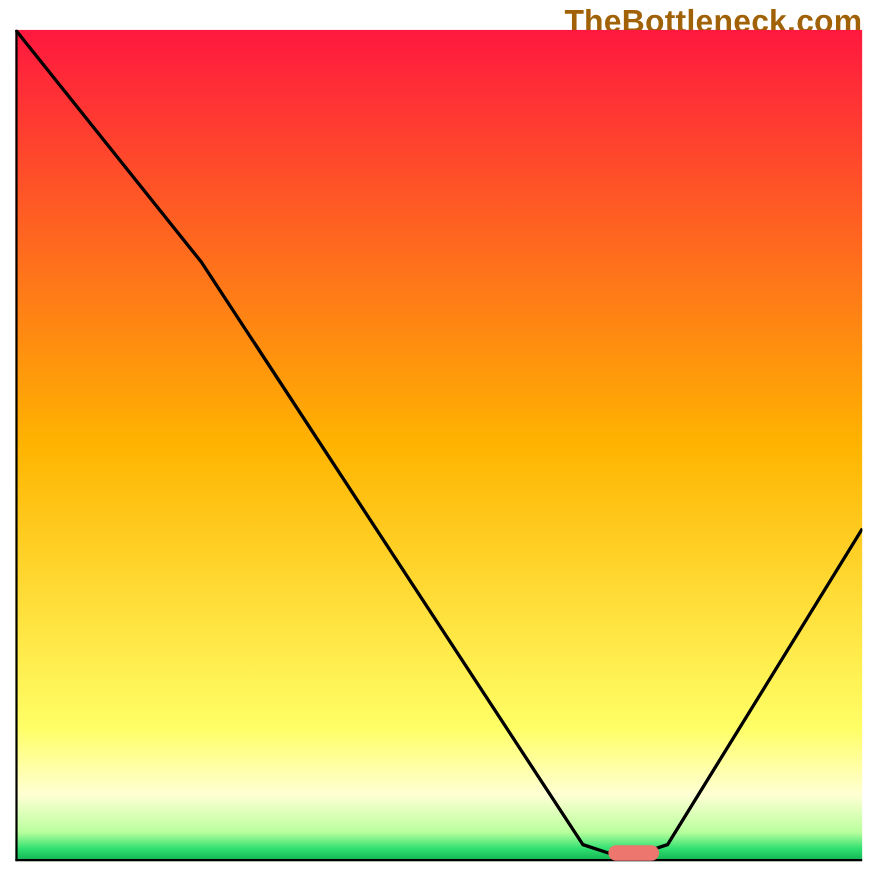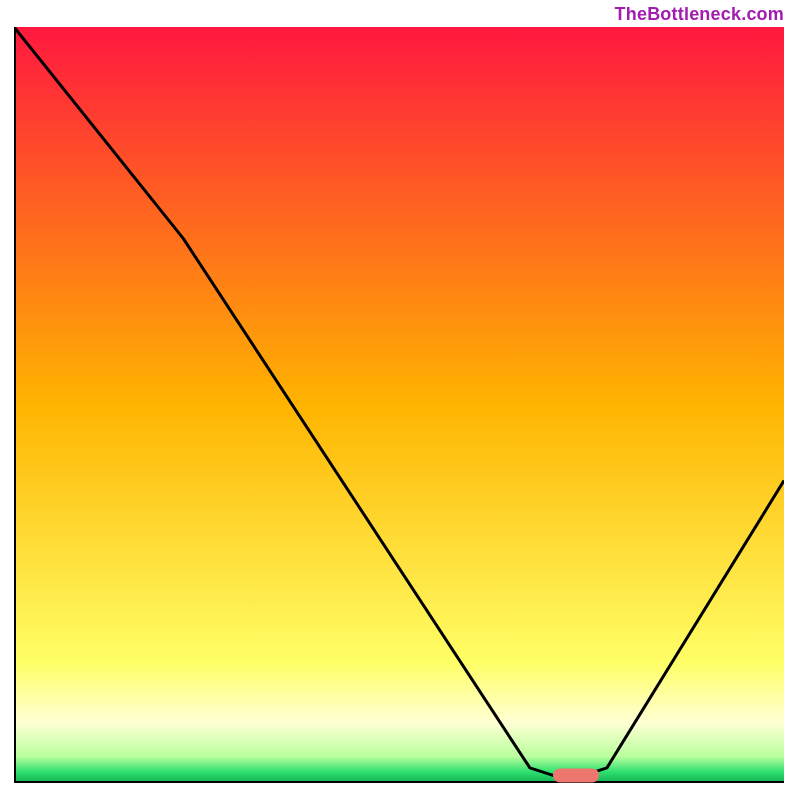--- a/index.html
+++ b/index.html
@@ -16,23 +16,23 @@
     left: 14px;
     top: 27px;
     width: 770px;
     height: 756px;
     box-sizing: border-box;
   }
   .watermark {
     position: absolute;
     top: 4px;
     right: 16px;
-    font-size: 18px;
+    font-size: 29px;
     font-weight: 600;
-    color: #a21caf;
+    color: #a16207;
     letter-spacing: 0.2px;
     user-select: none;
   }
   svg.plot {
     position: absolute;
     left: 0;
     top: 0;
     width: 770px;
     height: 756px;
   }

